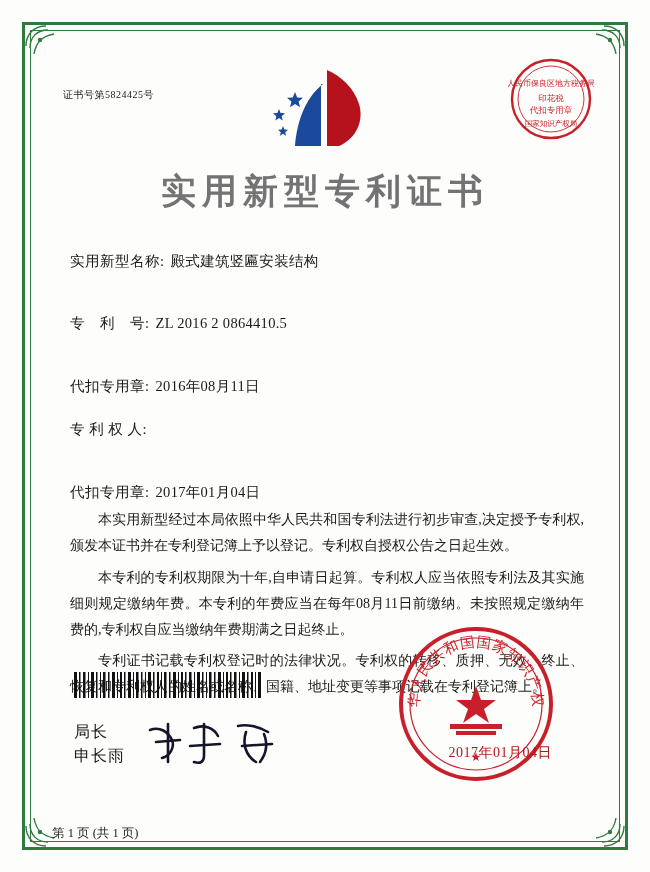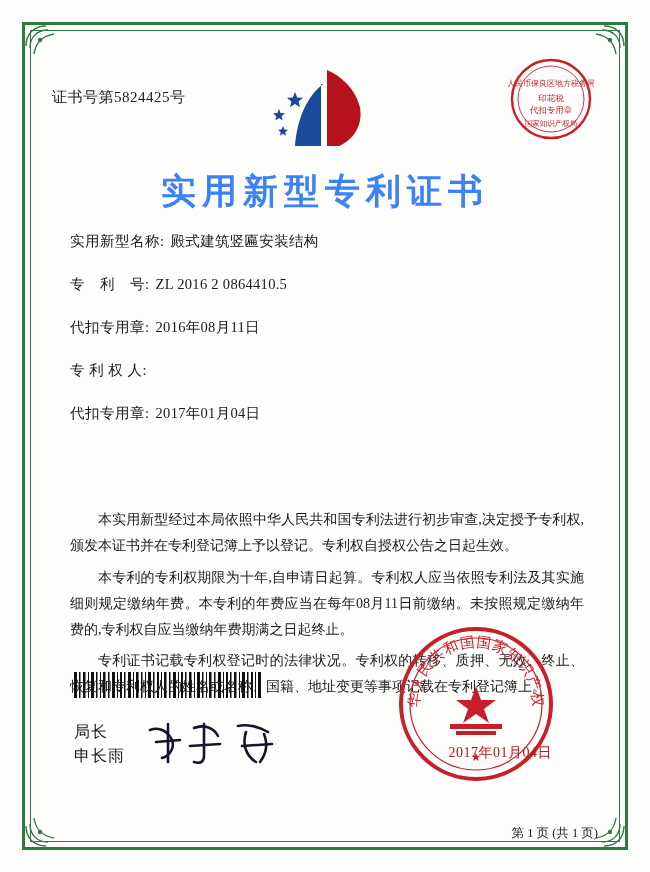--- a/index.html
+++ b/index.html
@@ -57,23 +57,23 @@
   .content {
     position: absolute;
     left: 52px;
     top: 52px;
     right: 52px;
     bottom: 52px;
   }
 
   .cert-number {
     position: absolute;
-    left: 0;
+    left: 11px;
     top: 36px;
-    font-size: 15px;
+    font-size: 10px;
     letter-spacing: 0.5px;
     font-family: "Liberation Serif", serif;
   }
 
   
   .logo {
     position: absolute;
     left: 50%;
     top: 12px;
     width: 120px;
@@ -94,21 +94,21 @@
 
   .title {
     position: absolute;
     left: 0;
     right: 0;
     top: 116px;
     text-align: center;
     font-size: 35px;
     font-weight: bold;
     letter-spacing: 6px;
-    color: #3b82f6;
+    color: #737373;
     font-family: "DejaVu Serif", serif;
   }
 
   .fields {
     position: absolute;
     left: 18px;
     right: 10px;
     top: 180px;
   }
   .field-row {
@@ -118,20 +118,21 @@
     font-size: 14.5px;
     text-align: center;
   }
   .field-label {
     white-space: nowrap;
     letter-spacing: 0.5px;
   }
   .field-value {
     margin-left: 6px;
     letter-spacing: 0.3px;
+    margin-top: 20px;
   }
 
   .paragraphs {
     position: absolute;
     left: 18px;
     right: 14px;
     top: 455px;
     font-size: 14px;
     line-height: 1.85;
     text-align: justify;
@@ -187,21 +188,21 @@
     color: #b2161a;
     letter-spacing: 0.5px;
     font-family: "Liberation Serif", serif;
   }
 
   .page-footer {
     position: absolute;
     left: 0;
     right: 0;
     bottom: -22px;
-    text-align: right;
+    text-align: left;
     font-size: 12.5px;
     color: #222;
   }
 </style>
 </head>
 <body>
 
 <div class="page">
 
   <div class="border-outer"></div>

